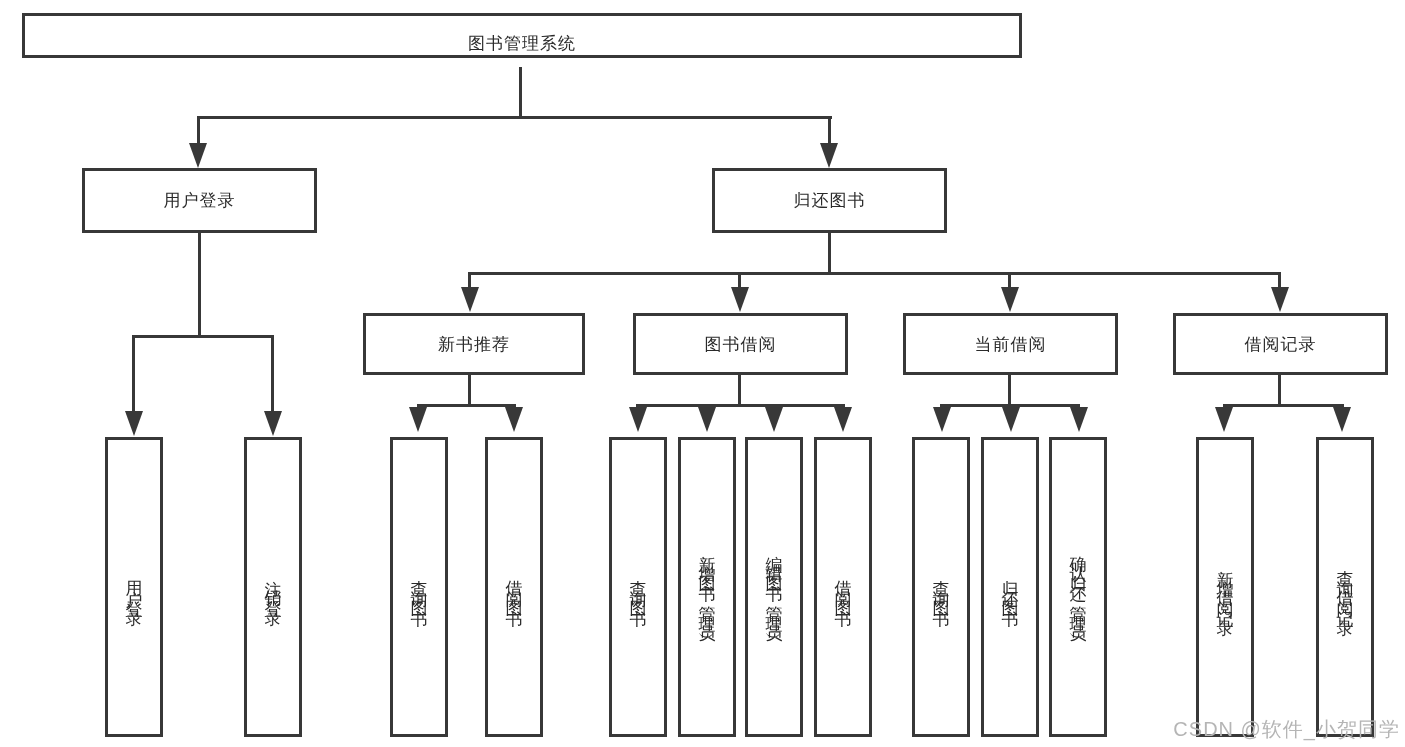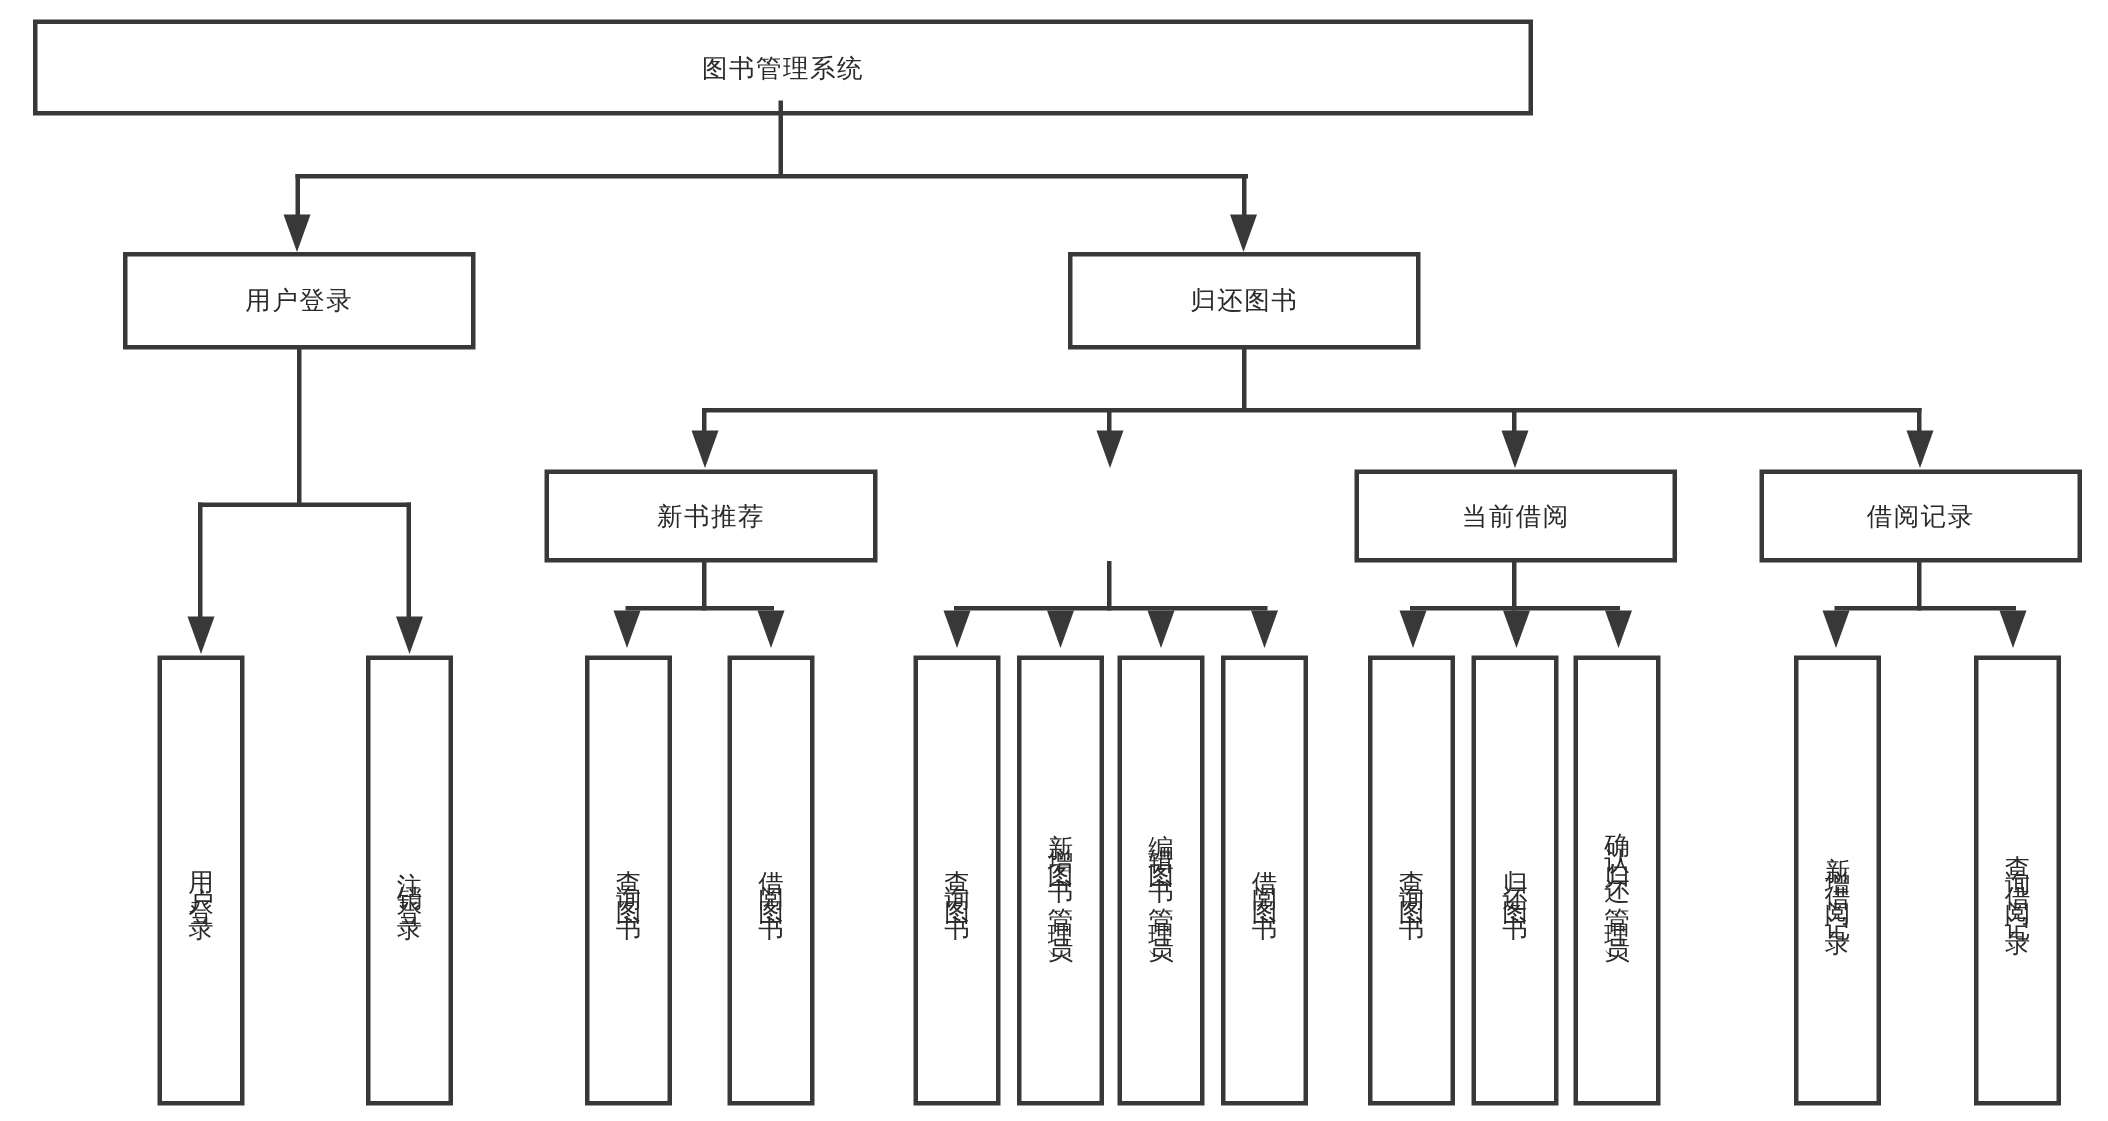--- a/index.html
+++ b/index.html
@@ -64,21 +64,21 @@
     color: #b5b5b5;
     letter-spacing: 1px;
     white-space: nowrap;
   }
 </style>
 </head>
 <body>
 
 <div class="canvas">
 
-  <div class="box" style="left:22px; top:13px; width:1000px; height:64px;">
+  <div class="box" style="left:22px; top:13px; width:1000px; height:45px;align-items:flex-end;">
     <span class="hlabel">图书管理系统</span>
   </div>
 
   <div class="vline" style="left:519px; top:67px; height:51px;"></div>
   <div class="hline" style="left:197px; top:116px; width:635px;"></div>
   <div class="vline" style="left:197px; top:116px; height:30px;"></div>
   <div class="arrow" style="left:189px; top:143px;"></div>
   <div class="vline" style="left:828px; top:116px; height:30px;"></div>
   <div class="arrow" style="left:820px; top:143px;"></div>
 
@@ -102,20 +102,23 @@
   <div class="arrow" style="left:461px; top:287px;"></div>
   <div class="vline" style="left:738px; top:272px; height:18px;"></div>
   <div class="arrow" style="left:731px; top:287px;"></div>
   <div class="vline" style="left:1008px; top:272px; height:18px;"></div>
   <div class="arrow" style="left:1001px; top:287px;"></div>
   <div class="vline" style="left:1278px; top:272px; height:18px;"></div>
   <div class="arrow" style="left:1271px; top:287px;"></div>
 
   <div class="box" style="left:363px; top:313px; width:222px; height:62px;">
     <span class="hlabel">新书推荐</span>
+  </div>
+  <div class="box" style="left:633px; top:313px; width:215px; height:62px;">
+    <span class="hlabel">图书借阅</span>
   </div>
   <div class="box" style="left:1173px; top:313px; width:215px; height:62px;">
     <span class="hlabel">借阅记录</span>
   </div>
   <div class="box" style="left:903px; top:313px; width:215px; height:62px;">
     <span class="hlabel">当前借阅</span>
   </div>
 
   <div class="vline" style="left:468px; top:374px; height:33px;"></div>
   <div class="hline" style="left:417px; top:404px; width:99px;"></div>
@@ -177,14 +180,15 @@
     <span class="vlabel">确认归还（管理员）</span>
   </div>
 
   <div class="box leaf" style="left:1196px; top:437px; width:58px; height:300px;">
     <span class="vlabel">新增借阅记录</span>
   </div>
   <div class="box leaf" style="left:1316px; top:437px; width:58px; height:300px;">
     <span class="vlabel">查询借阅记录</span>
   </div>
 
+  <div class="watermark">CSDN @软件_小贺同学</div>
 
 </div>
 
 </body></html>

